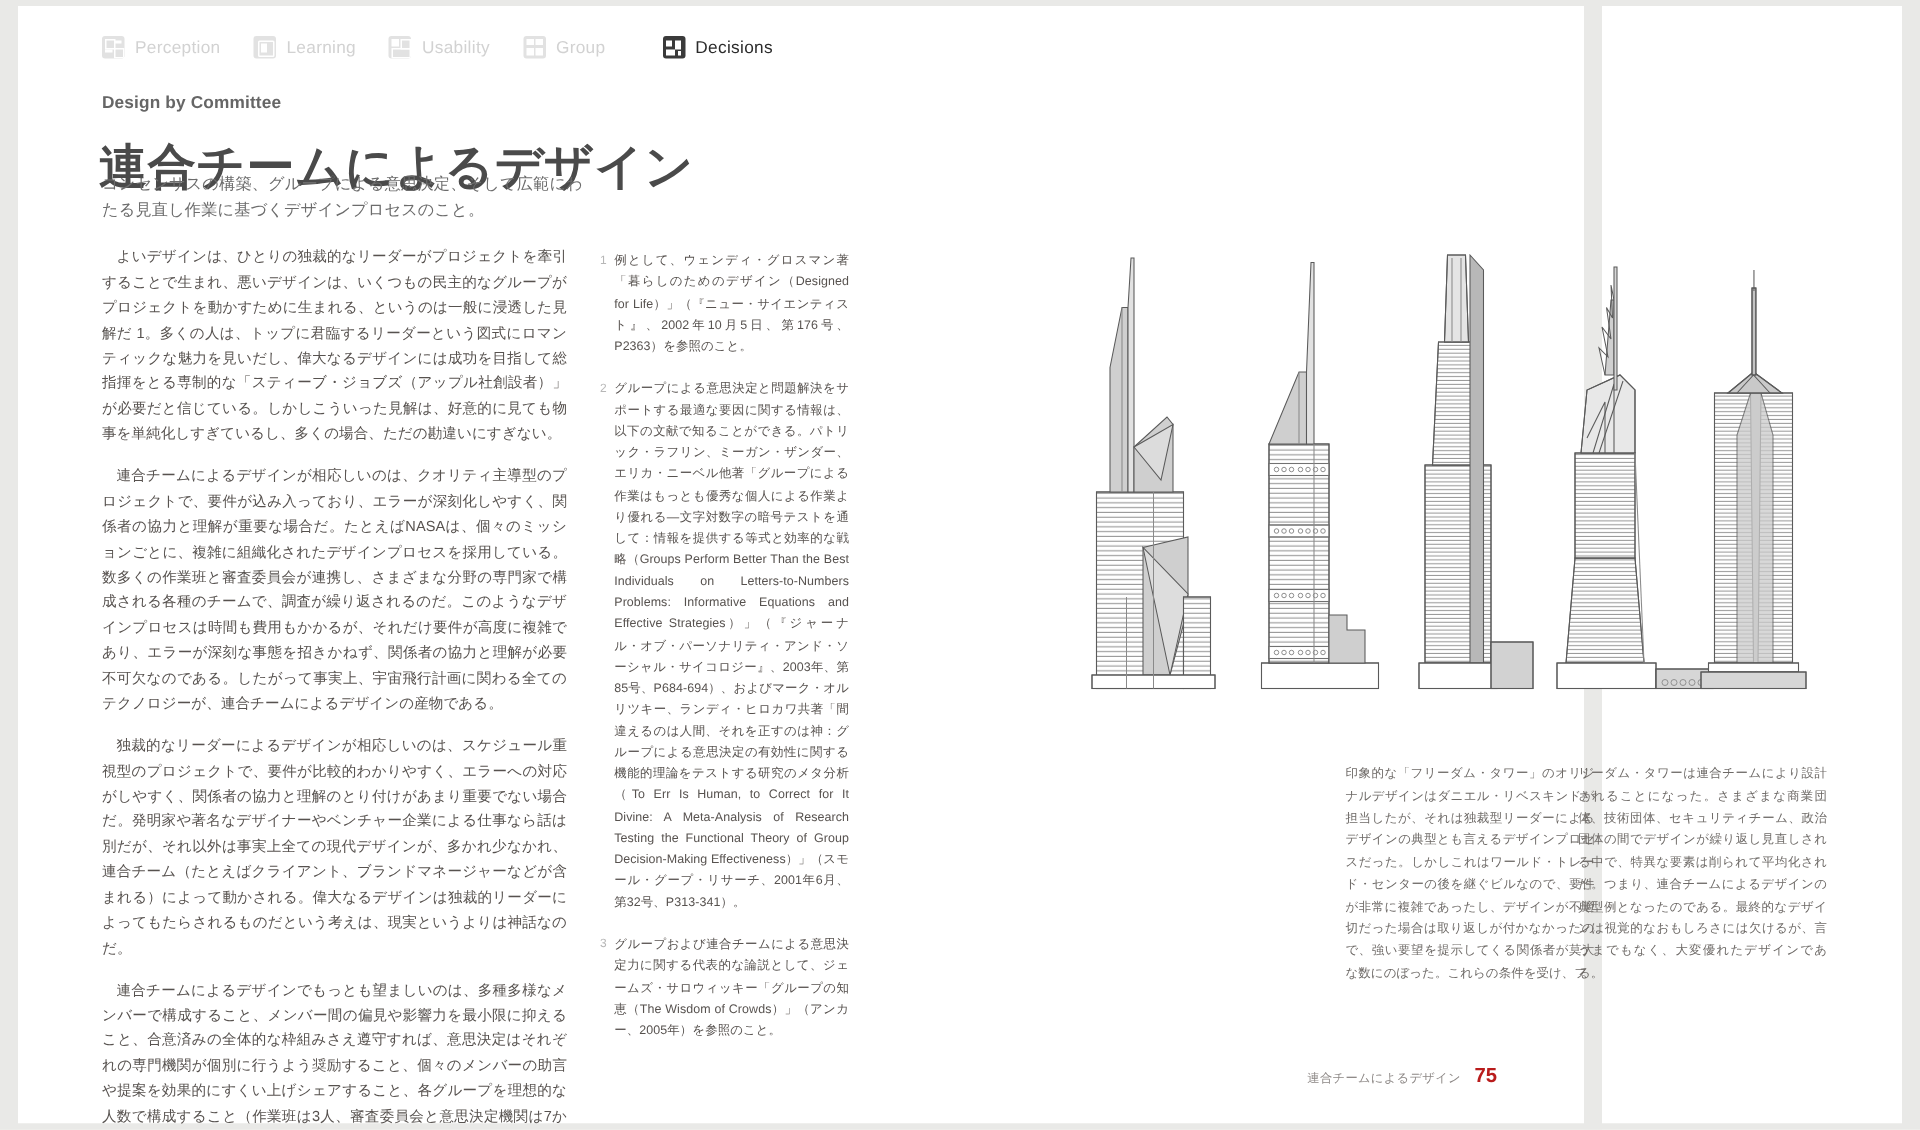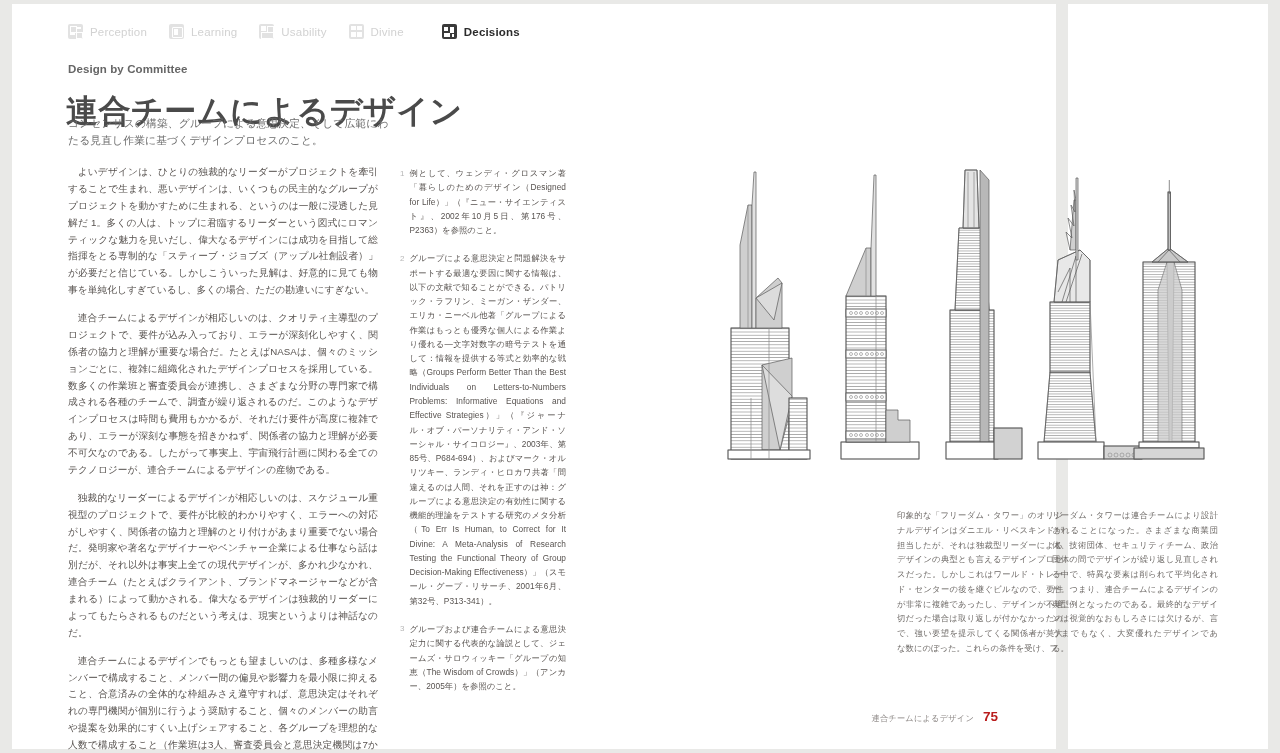--- a/index.html
+++ b/index.html
@@ -70,21 +70,21 @@
   }
   .tab {
     display: flex;
     align-items: center;
     gap: 7px;
     font-size: 11.5px;
     letter-spacing: .2px;
     color: #d2d2d2;
     white-space: nowrap;
   }
-  .tab.active { color: #2b2b2b; font-weight: bold; padding-left: 16px; }
+  .tab.active { color: #2b2b2b; font-weight: normal; padding-left: 16px; }
   .tab-icon {
     width: 15px; height: 15px;
     border-radius: 2px;
     position: relative;
     flex: 0 0 auto;
     background: #e2e2e2;
     overflow: hidden;
   }
   .tab.active .tab-icon { background: #3a3a3a; }
   .tab-icon i {
@@ -289,21 +289,21 @@
       <span>Usability</span>
     </div>
 
     <div class="tab">
       <span class="tab-icon ic-appeal">
           <i></i>
           <i></i>
           <i></i>
           <i></i>
         </span>
-      <span>Divine</span>
+      <span>Group</span>
     </div>
 
     <div class="tab active">
       <span class="tab-icon ic-decisions">
           <i></i>
           <i></i>
           <i></i>
           <i></i>
         </span>
       <span>Decisions</span>

